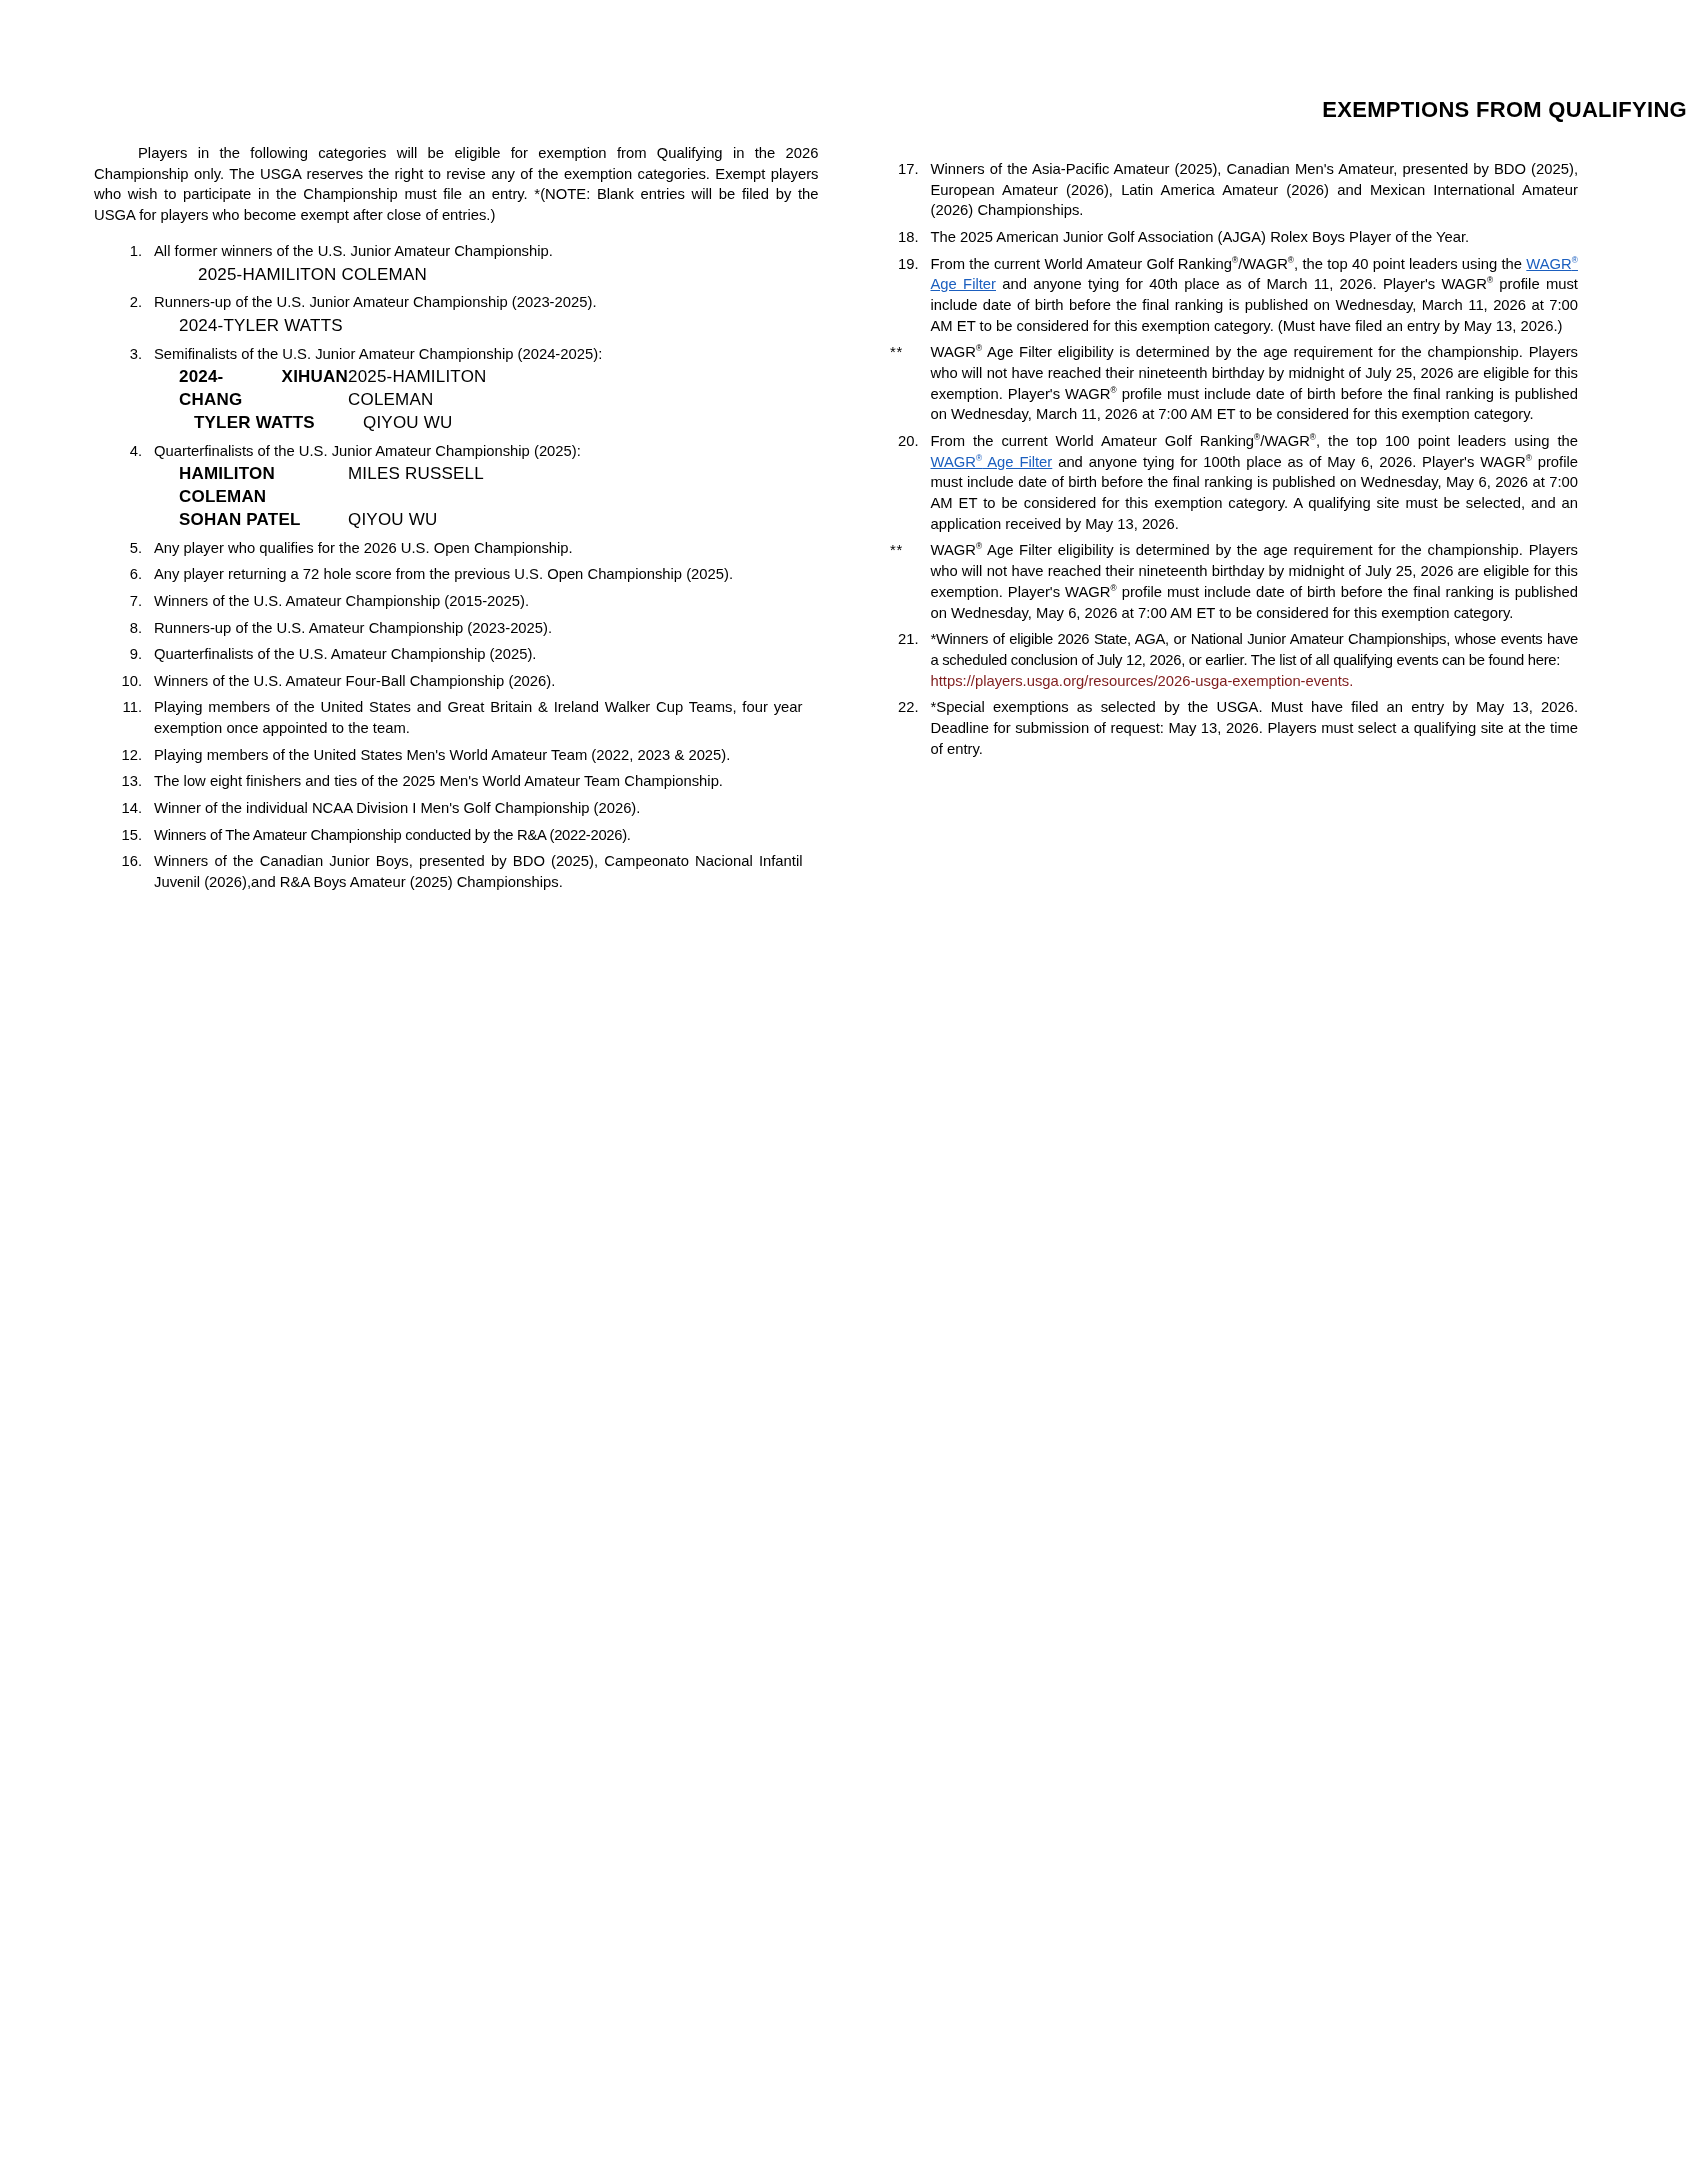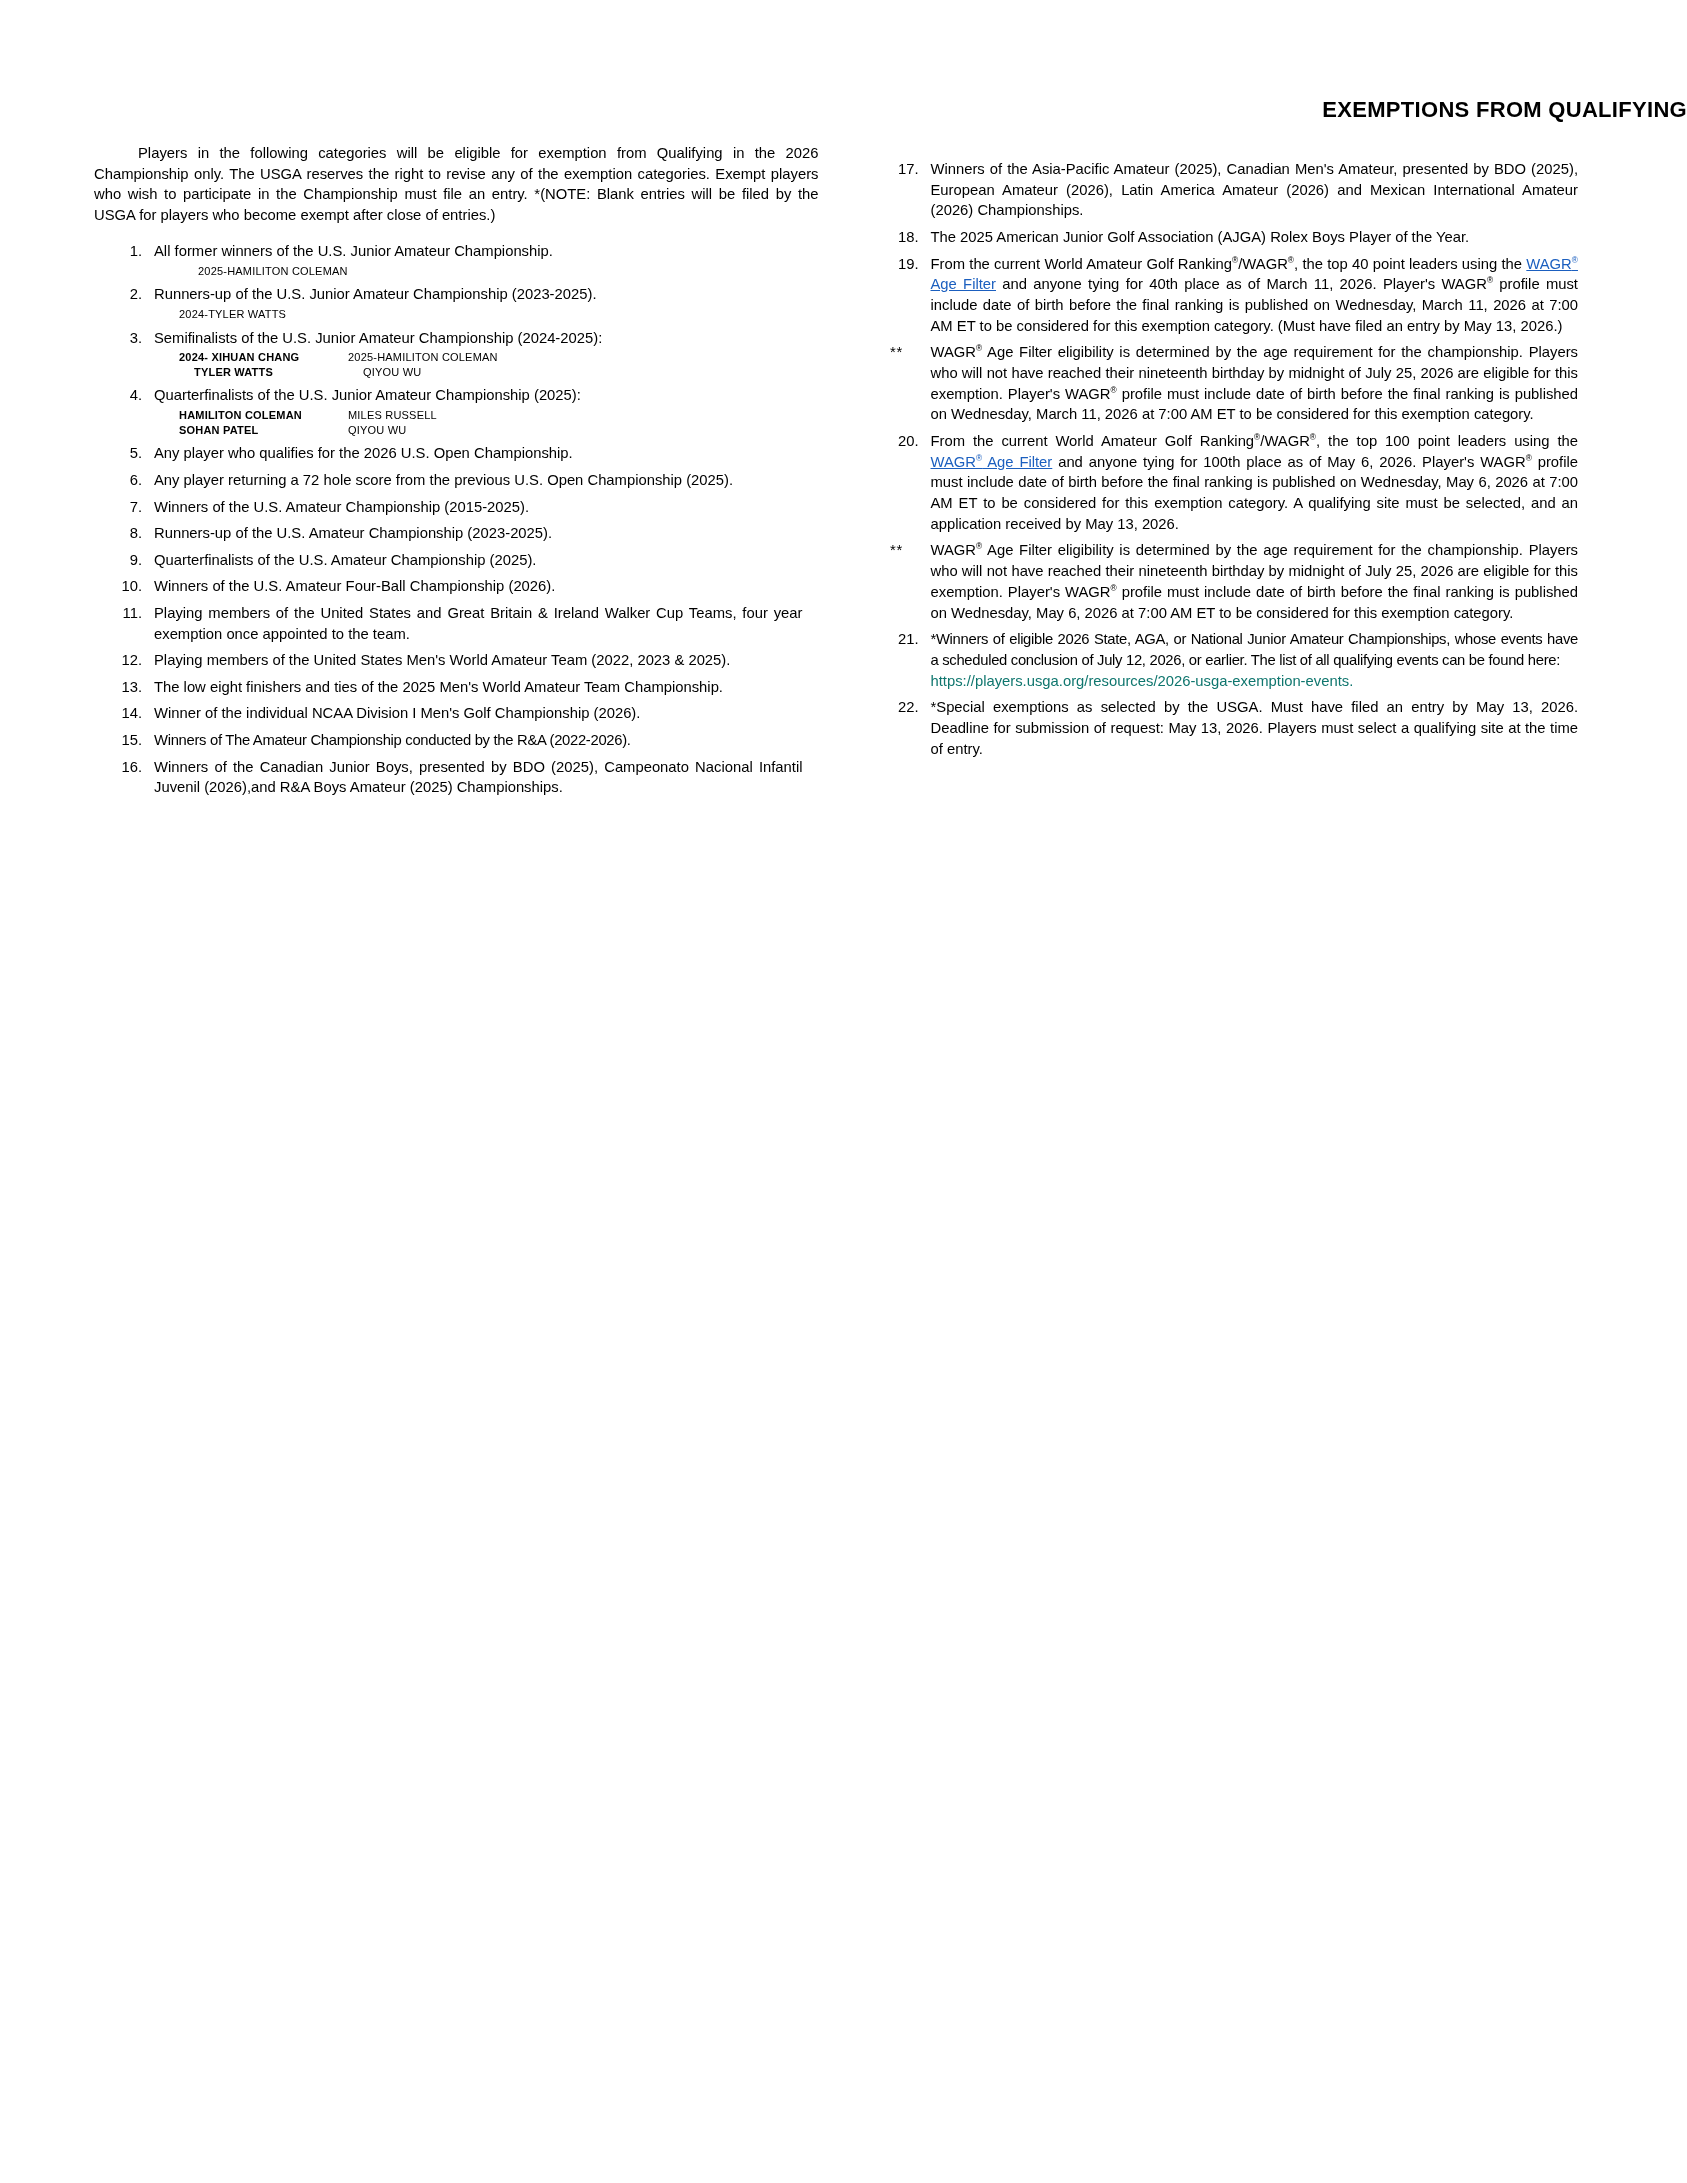--- a/index.html
+++ b/index.html
@@ -83,21 +83,21 @@
   ol.items > li > .num.star {
     text-align: left;
     left: 3.4px;
     letter-spacing: 0.8px;
   }
   .body-text {
     display: block;
   }
   .subnames {
     margin-top: 1.7px;
-    font-size: 11px;
+    font-size: 17px;
     letter-spacing: 0.2px;
     line-height: 1.35;
   }
   .subnames .sc {
     font-variant: small-caps;
   }
   .subnames.one {
     padding-left: 44px;
   }
   .subnames.two {
@@ -117,21 +117,21 @@
   sup.reg {
     font-size: 8.4px;
     vertical-align: super;
     line-height: 0;
   }
   a.link {
     color: #1b5fbf;
     text-decoration: underline;
   }
   .plain-link {
-    color: #0f766e;
+    color: #7f1d1d;
   }
 </style>
 </head>
 <body>
 
 <div class="page">
 
   <h1 class="page-title">EXEMPTIONS FROM QUALIFYING</h1>
 
   <div class="columns">

